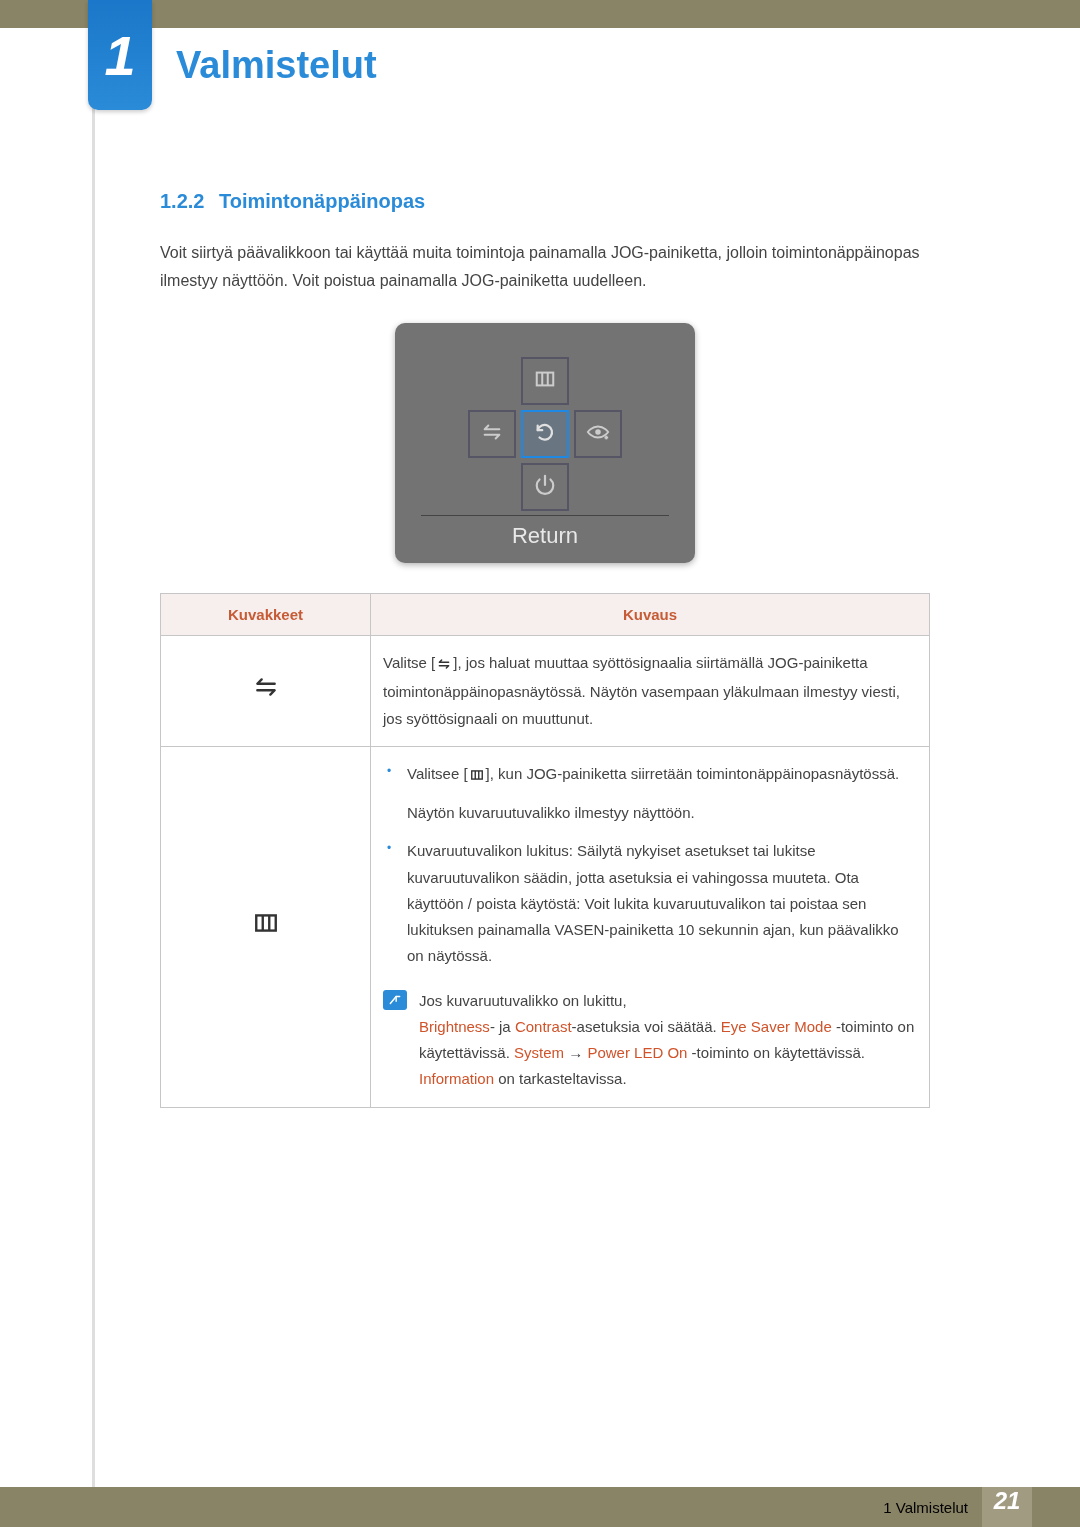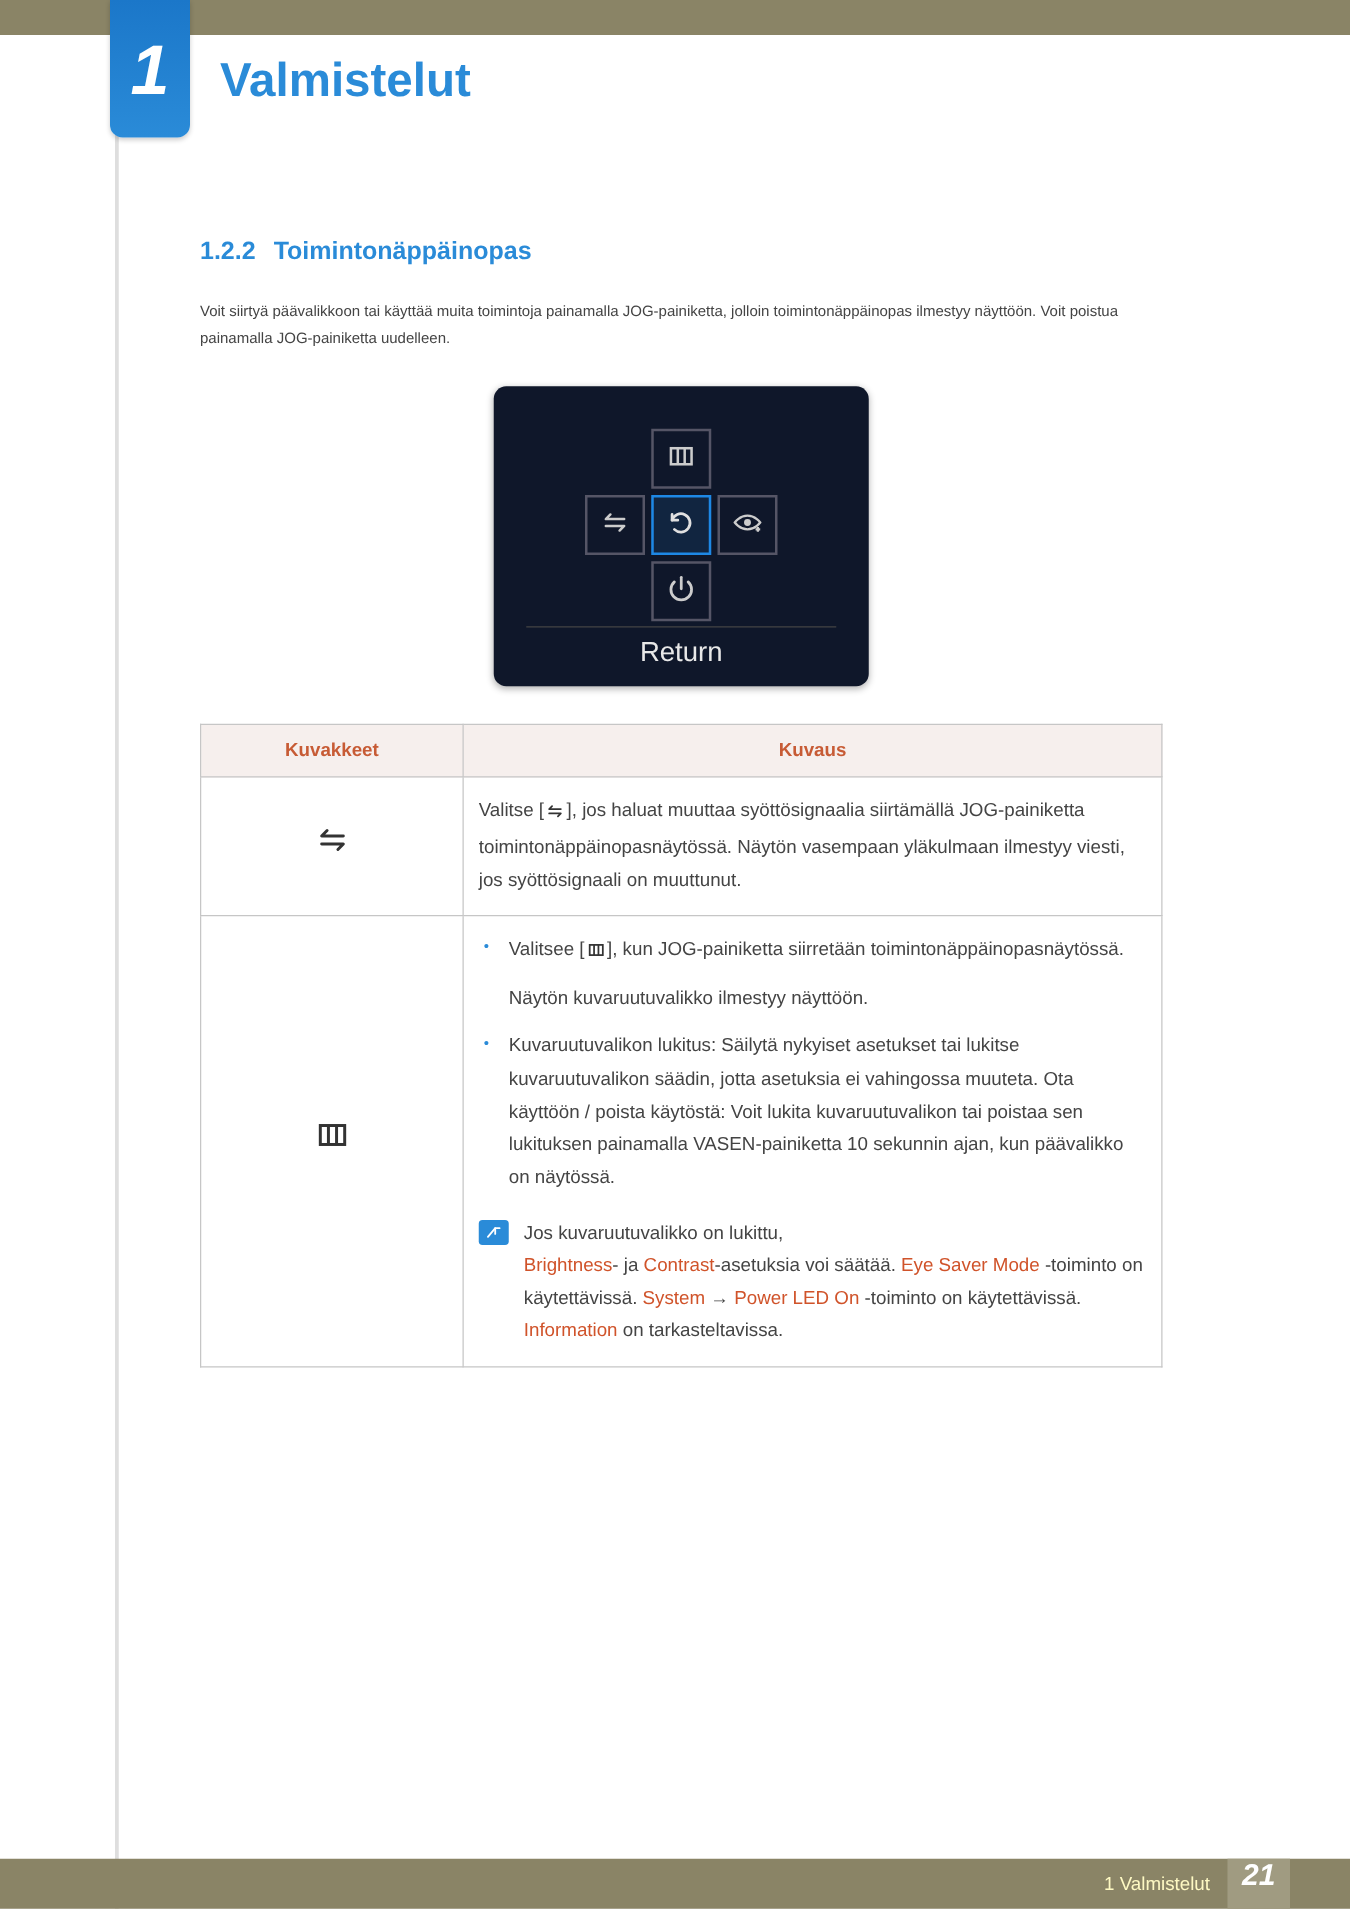--- a/index.html
+++ b/index.html
@@ -60,29 +60,29 @@
     left: 160px;
     top: 190px;
     width: 770px;
   }
 
   .sec-num { color: #2a8bd8; font-size: 20px; font-weight: bold; }
   .sec-title { color: #2a8bd8; font-size: 20px; font-weight: bold; margin-left: 10px; }
   .sec-row { margin-bottom: 26px; }
 
   .body-text {
-    font-size: 12px;
+    font-size: 16px;
     line-height: 1.75;
     color: #444;
   }
 
   .osd {
     width: 300px;
     height: 240px;
-    background: #0f172a;
+    background: #737373;
     border-radius: 10px;
     margin: 28px auto 30px auto;
     position: relative;
     box-shadow: 0 2px 6px rgba(0,0,0,0.3);
   }
   .osd-grid {
     position: absolute;
     top: 34px;
     left: 50%;
     transform: translateX(-50%);
@@ -213,21 +213,21 @@
     height: 40px;
     background: #8a8466;
     color: #fff;
     display: flex;
     align-items: center;
     justify-content: flex-end;
   }
   .footer-label {
     font-size: 15px;
     margin-right: 14px;
-    color: #fef9c3;
+    color: #000000;
   }
   .page-badge {
     background: #a09b81;
     height: 40px;
     width: 50px;
     display: flex;
     align-items: flex-start;
     justify-content: center;
     font-size: 24px;
     font-weight: bold;

